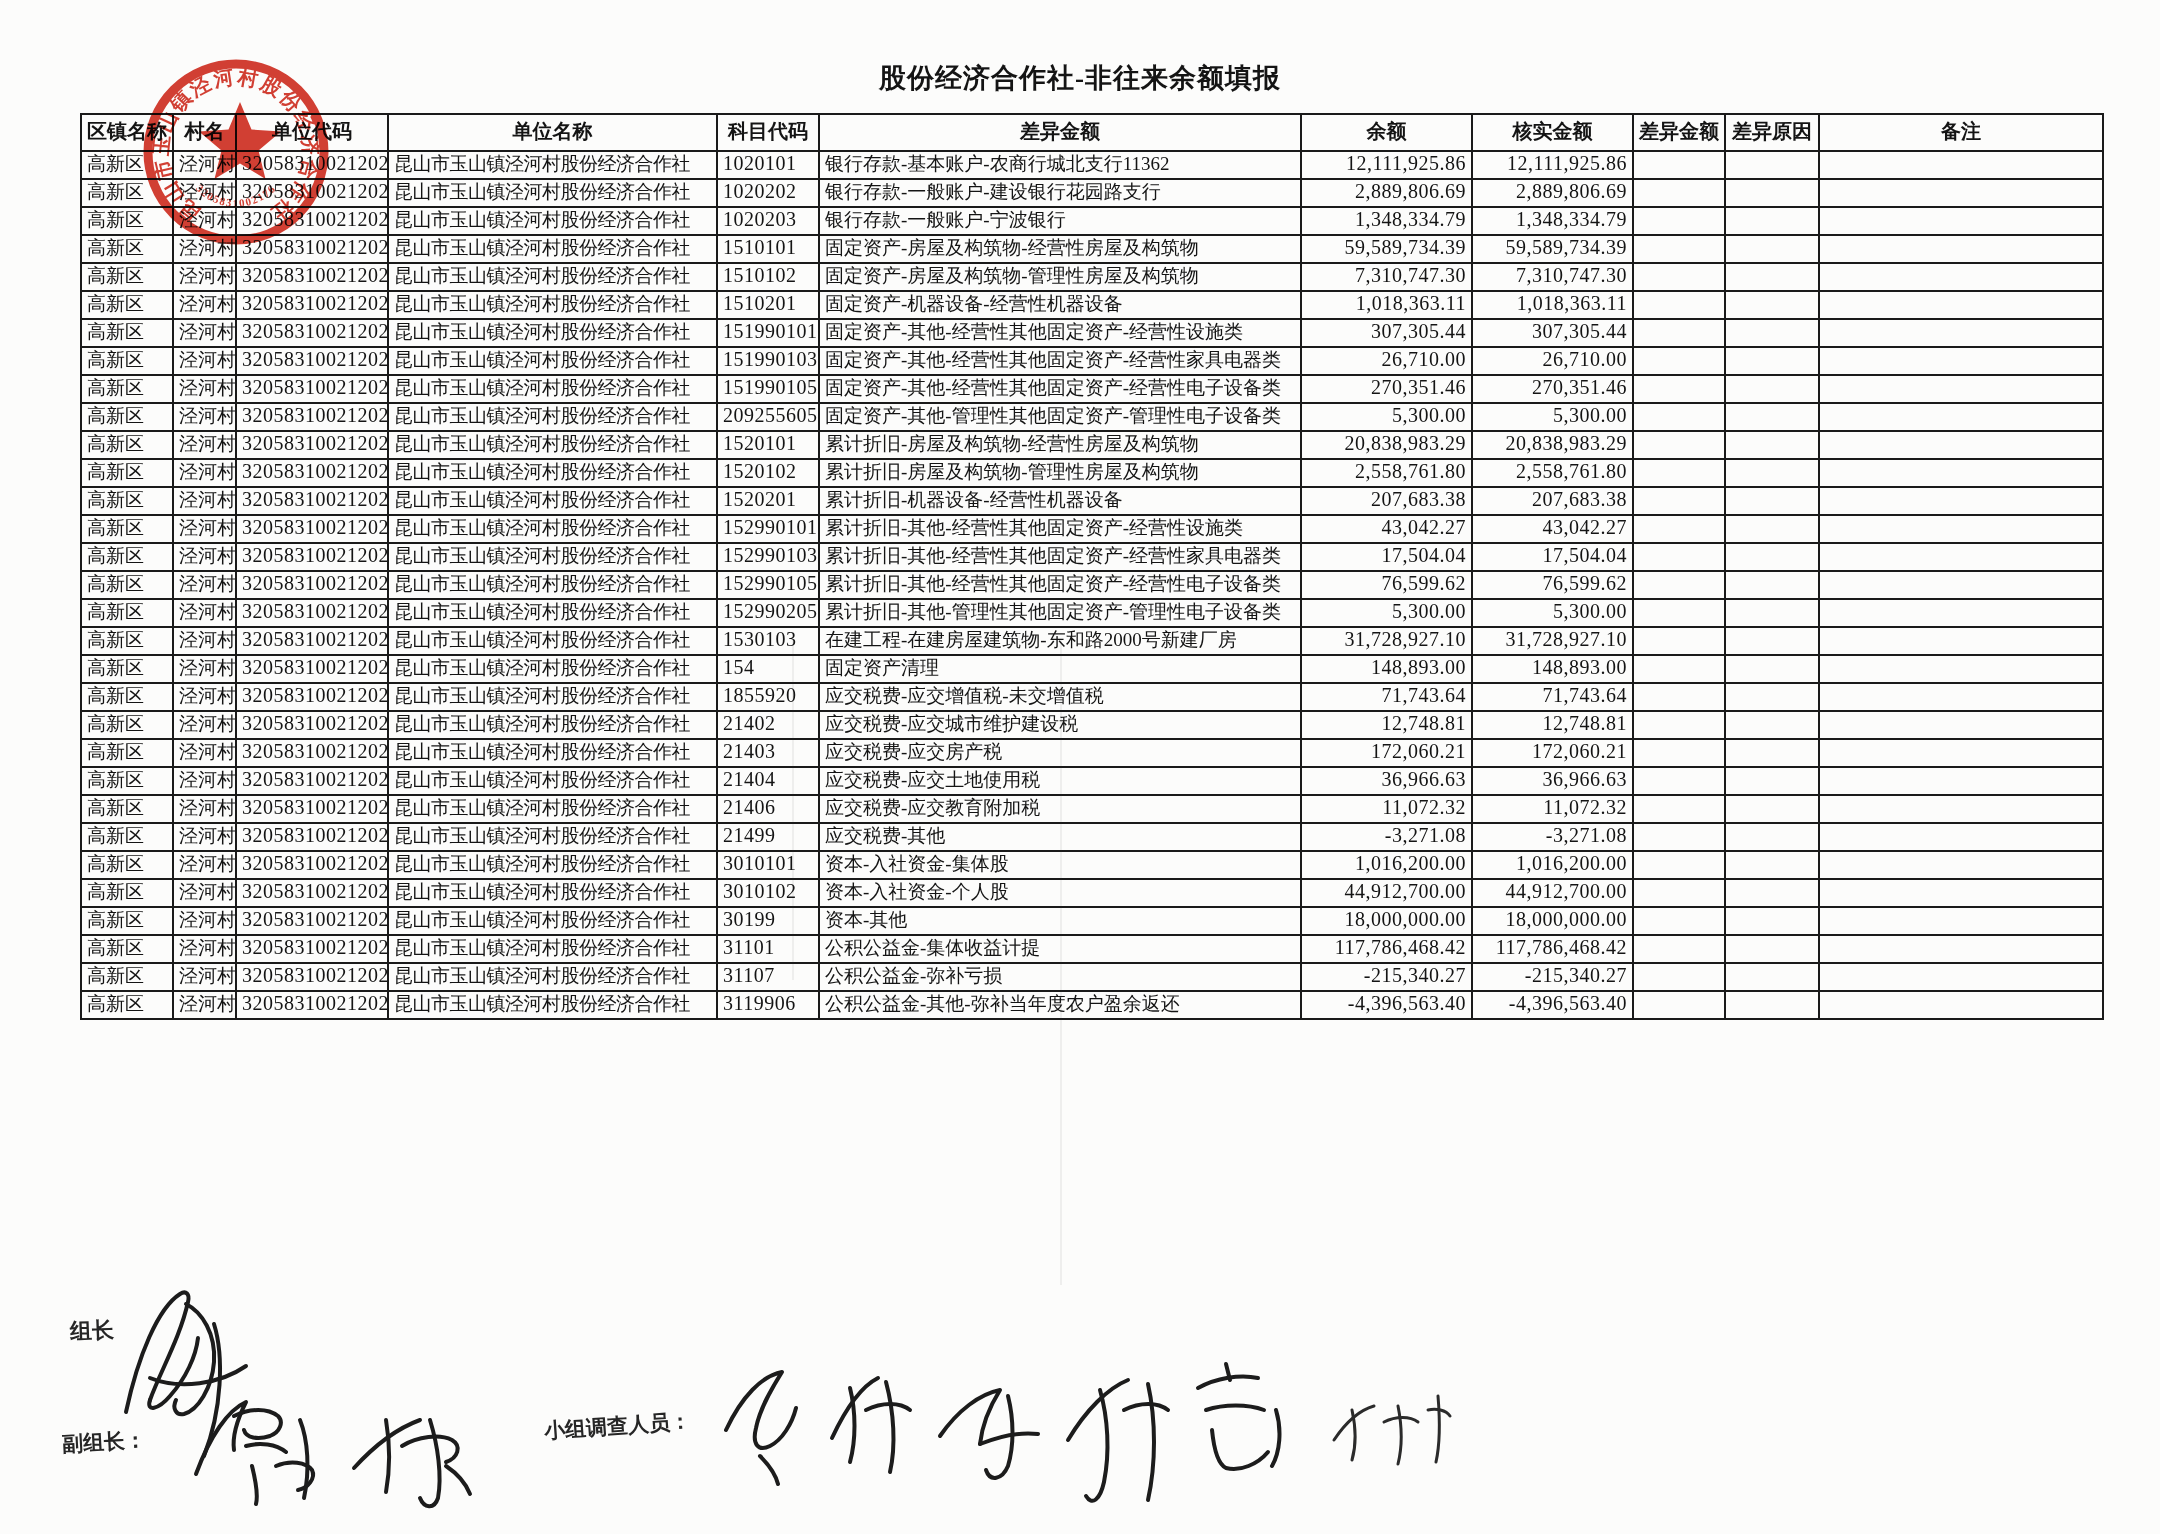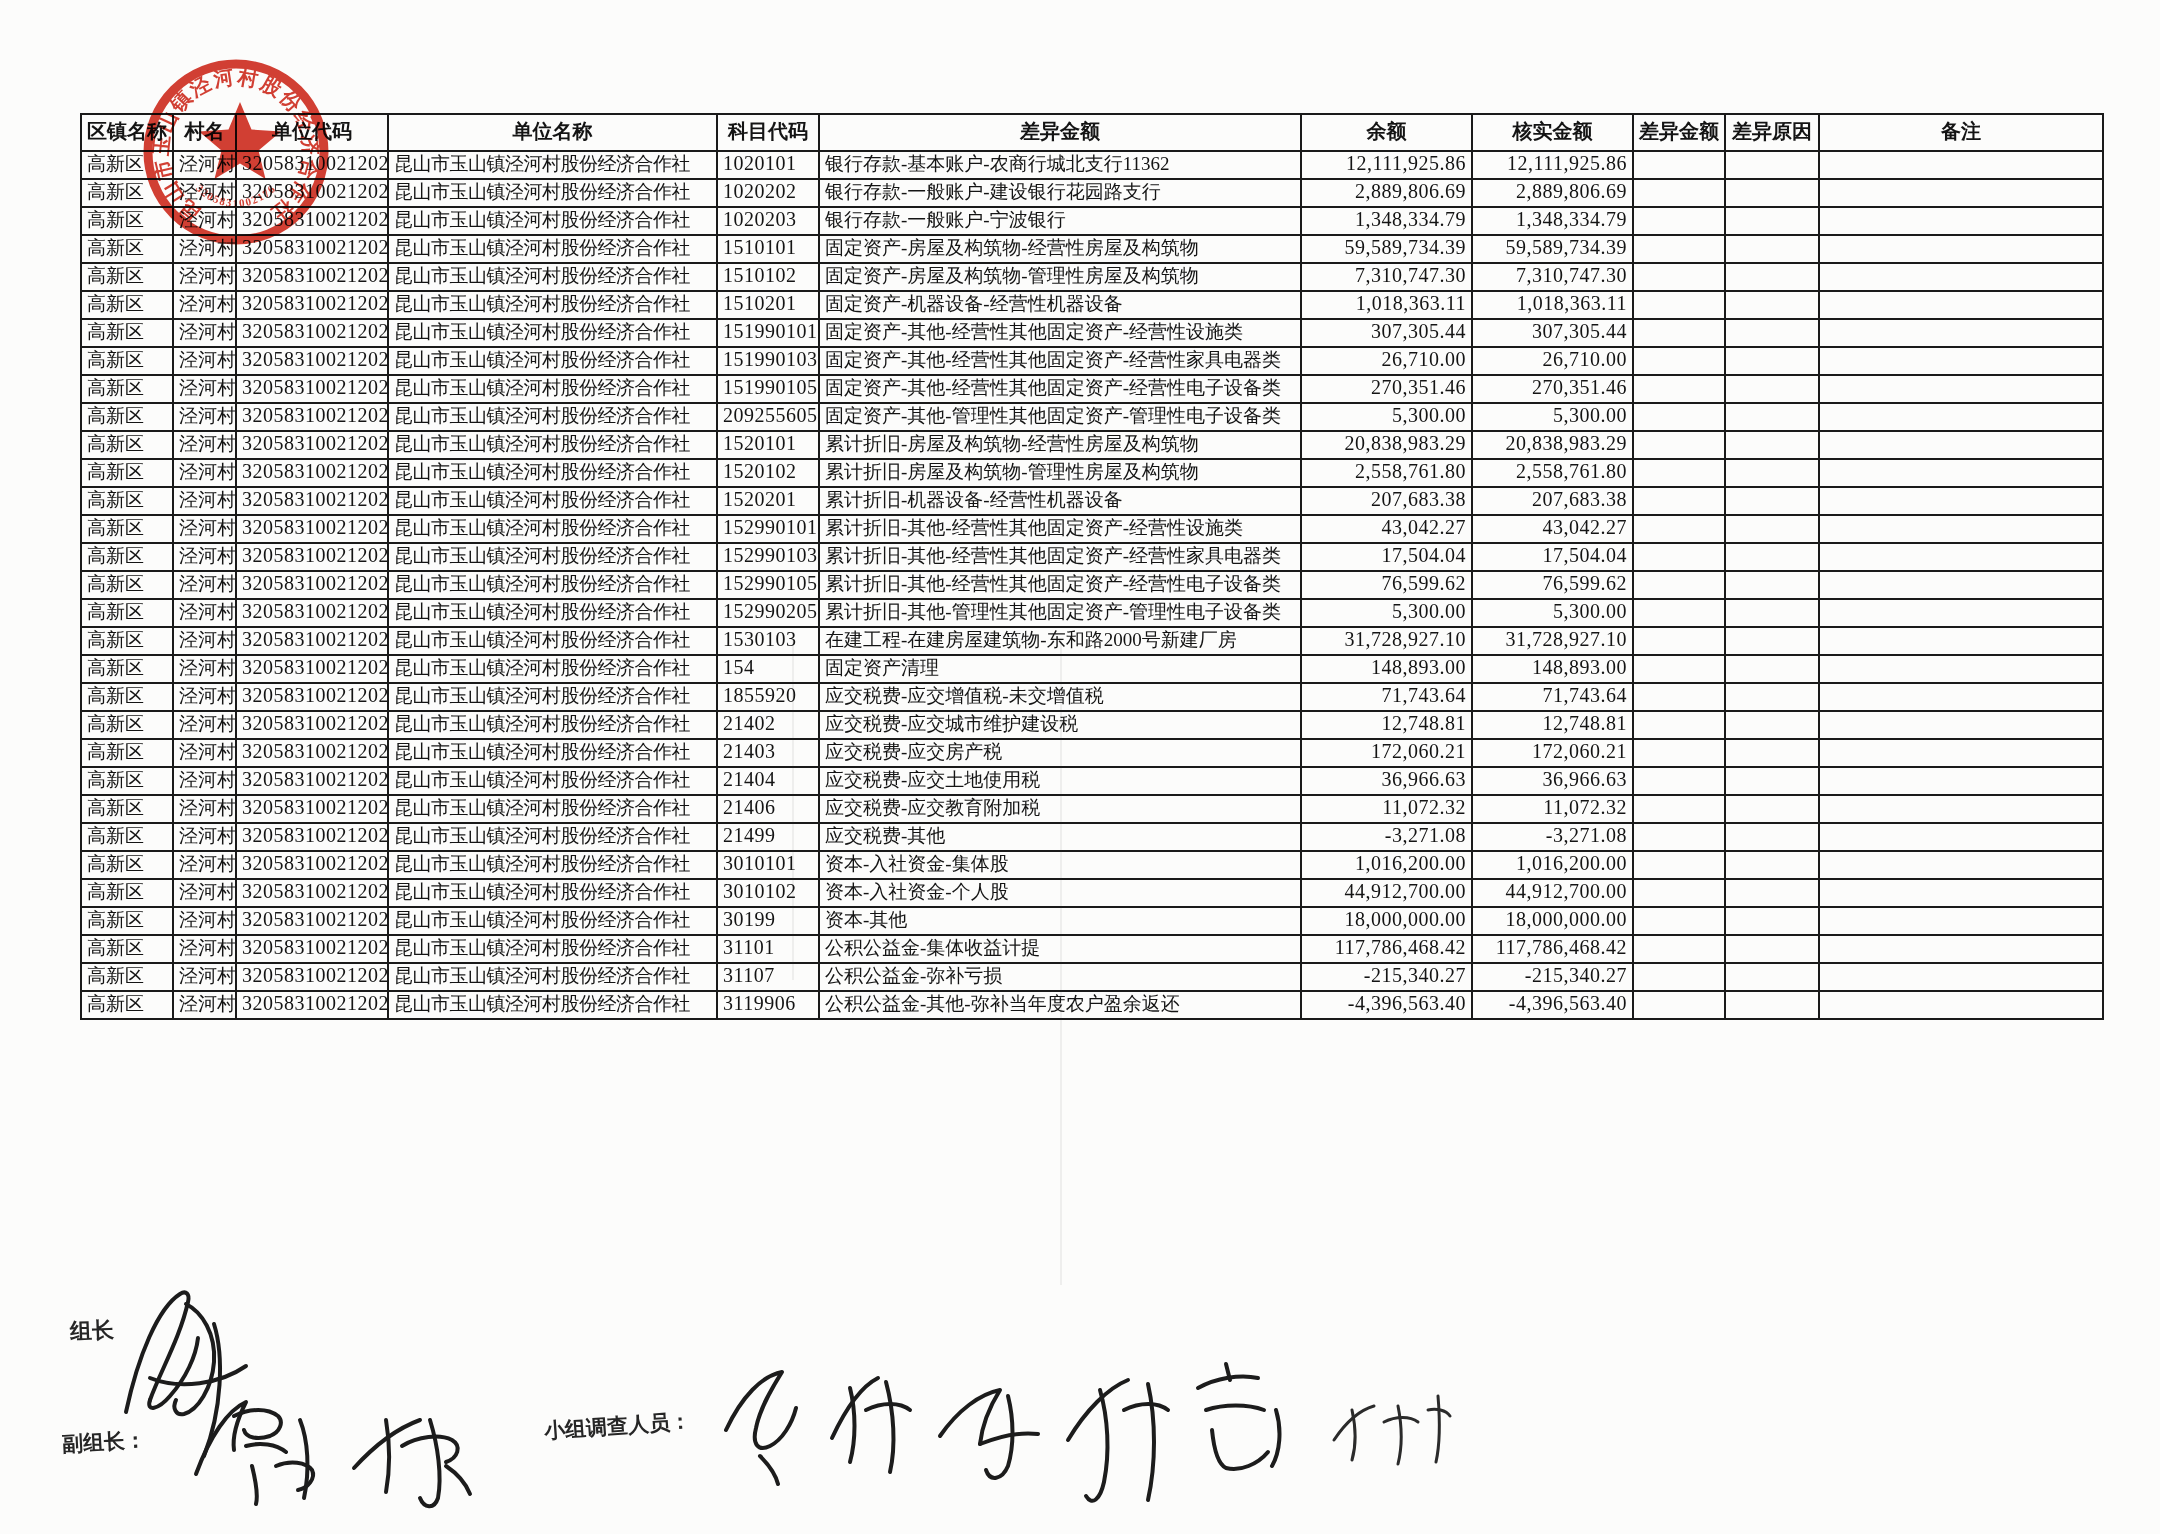--- a/index.html
+++ b/index.html
@@ -45,20 +45,21 @@
   #stamp text { font-weight:bold; fill:#d02b1d; }
   #signatures { position:absolute; left:0; top:1260px; pointer-events:none; }
   #signatures path { fill:none; stroke:#1c1c1c; stroke-width:4; stroke-linecap:round; stroke-linejoin:round; }
   #signatures path.thin { stroke-width:3; stroke:#2b2b2b; }
 </style>
 </head>
 <body>
 
 <div class="page">
 
+  <div class="title">股份经济合作社-非往来余额填报</div>
 
   <table class="sheet">
     <colgroup>
       <col style="width:92px">
         <col style="width:63px">
         <col style="width:152px">
       <col style="width:329px">
         <col style="width:102px">
         <col style="width:482px">
       <col style="width:171px">

